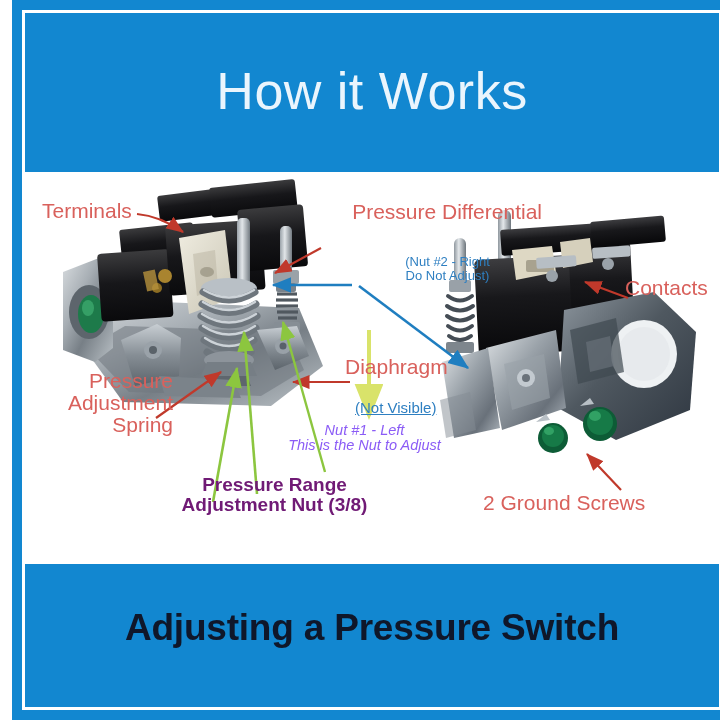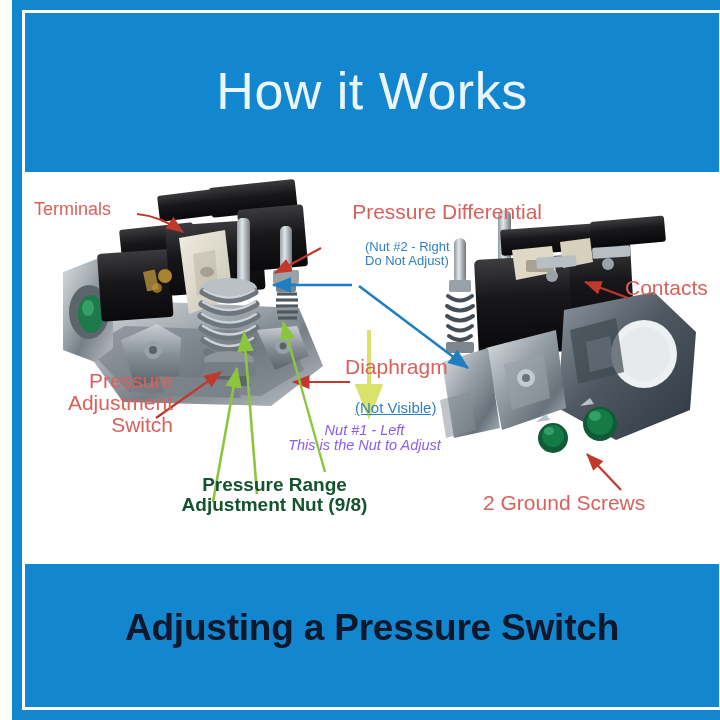--- a/index.html
+++ b/index.html
@@ -14,26 +14,26 @@
 
   .banner-top-text{color:#eaf5fd;font-size:52px;font-weight:300;letter-spacing:.5px;line-height:1;}
   .banner-bottom-text{color:#0f172a;font-size:37px;font-weight:bold;letter-spacing:-.2px;line-height:1;}
 
   .content{position:absolute;left:13px;top:172px;width:694px;height:392px;background:#ffffff;overflow:hidden;}
 
   
   .lab{position:absolute;line-height:1.04;white-space:pre;}
   .lab.red{color:#d9615c;}
   .lab.blue{color:#2e7fc1;}
-  .lab.green{color:#14532d;}
+  .lab.green{color:#701a75;}
   .lab.ltgreen{color:#8b5cf6;font-style:italic;}
 
-  .t-terminals{left:9px;top:28px;font-size:18px;}
+  .t-terminals{left:17px;top:28px;font-size:21px;}
   .t-pdas{left:277px;top:29px;font-size:21px;text-align:right;width:240px;}
-  .t-pdas-sub{left:340px;top:68px;font-size:13px;text-align:left;width:165px;color:#2e7fc1;}
+  .t-pdas-sub{left:340px;top:83px;font-size:13px;text-align:center;width:165px;color:#2e7fc1;}
   .t-contacts{left:600px;top:105px;font-size:21px;}
   .t-pas{left:13px;top:198px;font-size:21px;text-align:right;width:135px;}
   .t-diaph{left:320px;top:184px;font-size:21px;}
   .t-diaph-sub{left:330px;top:228px;font-size:15px;color:#2e7fc1;text-decoration:underline;}
   .t-nut1{left:252px;top:251px;font-size:14.5px;text-align:center;width:175px;}
   .t-prange{left:112px;top:303px;font-size:19px;font-weight:bold;text-align:center;width:275px;}
   .t-ground{left:458px;top:320px;font-size:21px;}
 
   
   .photo{position:absolute;}
@@ -277,28 +277,28 @@
     </svg>
 
     <div class="lab red t-terminals">Terminals</div>
 
     <div class="lab red t-pdas"><span>Pressure Differential</span><br></div>
 
     <div class="lab blue t-pdas-sub"><span>(Nut #2 - Right</span><br><span>Do Not Adjust)</span></div>
 
     <div class="lab red t-contacts">Contacts</div>
 
-    <div class="lab red t-pas"><span>Pressure</span><br><span>Adjustment</span><br><span>Switch</span></div>
+    <div class="lab red t-pas"><span>Pressure</span><br><span>Adjustment</span><br><span>Spring</span></div>
 
     <div class="lab red t-diaph">Diaphragm</div>
     <div class="lab blue t-diaph-sub">(Not Visible)</div>
 
     <div class="lab ltgreen t-nut1"><span>Nut #1 - Left</span><br><span>This is the Nut to Adjust</span></div>
 
-    <div class="lab green t-prange"><span>Pressure Range</span><br><span>Adjustment Nut (9/8)</span></div>
+    <div class="lab green t-prange"><span>Pressure Range</span><br><span>Adjustment Nut (3/8)</span></div>
 
     <div class="lab red t-ground">2 Ground Screws</div>
   </div>
 
   <div class="banner banner-bottom">
     <div class="banner-bottom-text">Adjusting a Pressure Switch</div>
   </div>
 
 </div>
 

